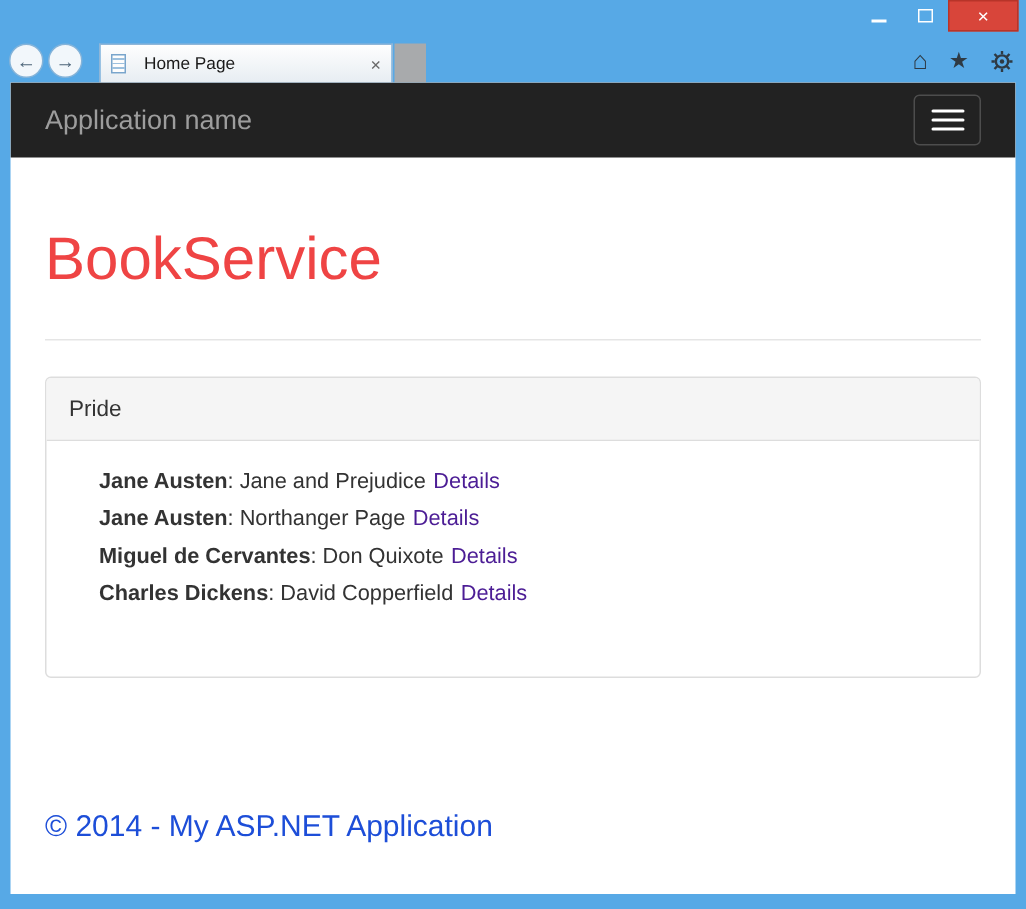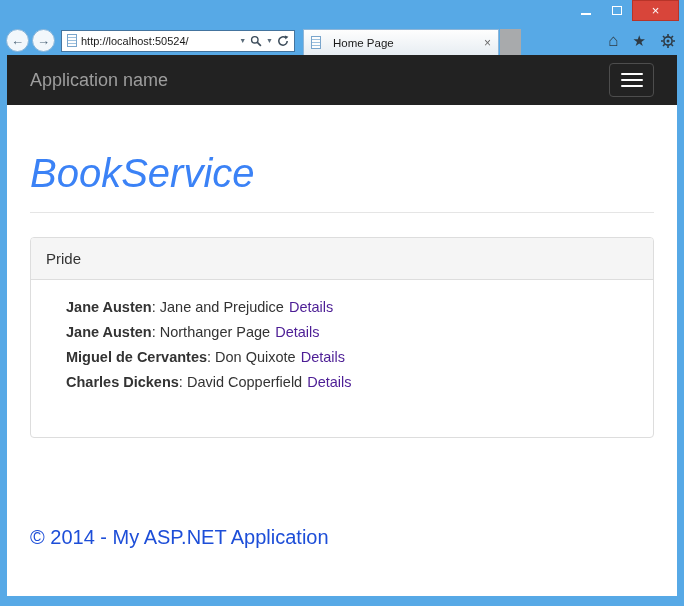--- a/index.html
+++ b/index.html
@@ -82,21 +82,21 @@
   }
   .brand { color:#9d9d9d; font-size:18px; cursor:pointer; }
   .hamburger {
     width:45px; height:34px; background:#222; border:1px solid #4d4d4d; border-radius:4px;
     display:flex; flex-direction:column; align-items:center; justify-content:center; gap:4px;
     cursor:pointer; padding:0;
   }
   .hbar { width:22px; height:2px; background:#fff; border-radius:1px; }
 
   .content { padding:0 23px; }
-  h1.page-title { font-size:40px; font-weight:500; margin:46px 0 16px; color:#3b82f6;font-style:italic; }
+  h1.page-title { font-size:40px; font-weight:500; margin:46px 0 30px; color:#ef4444; }
   hr.rule { border:none; border-top:1px solid #e5e5e5; margin:0 0 24px; }
 
   .panel { border:1px solid #ddd; border-radius:4px; background:#fff; }
   .panel-heading {
     background:#f5f5f5; border-bottom:1px solid #ddd; border-radius:3px 3px 0 0;
     padding:12px 15px; font-size:15px; color:#333;
   }
   .panel-body { padding:15px 15px 42px; font-size:14.5px; line-height:25px; color:#333; }
   .book-row b { font-weight:bold;margin-left:20px; }
   .details-link { color:#4c1d95; text-decoration:none; margin-left:5px; cursor:pointer; }
@@ -123,38 +123,20 @@
   </div>
 
   <div class="navrow">
     <div class="navbtn">
       <span>←</span>
     </div>
     <div class="navbtn">
       <span>→</span>
     </div>
 
-    <div class="addressbar">
-      <span class="favicon"></span>
-      <span class="url">http://localhost:50524/</span>
-      <span class="caret">▼</span>
-      <span class="bar-ic">
-        <svg width="12" height="12" viewBox="0 0 13 13">
-          <circle cx="5.2" cy="5.2" r="3.5" fill="none" stroke="#3c4c5a" stroke-width="1.5"></circle>
-          <line x1="8" y1="8" x2="11.8" y2="11.8" stroke="#3c4c5a" stroke-width="1.8"></line>
-        </svg>
-      </span>
-      <span class="caret">▼</span>
-      <span class="bar-ic">
-        <svg width="12" height="12" viewBox="0 0 12 12">
-          <path d="M10.2 6 A4.2 4.2 0 1 1 8.6 2.7" fill="none" stroke="#3c4c5a" stroke-width="1.5"></path>
-          <path d="M7.8 0.4 L11.4 1.8 L8.4 4.4 Z" fill="#3c4c5a"></path>
-        </svg>
-      </span>
-    </div>
 
     <div class="tab">
       <span class="tabicon"></span>
       <span class="tabtitle">Home Page</span>
       <span class="tabclose">×</span>
     </div>
     <div class="newtab-stub"></div>
 
     <div class="spacer"></div>
 

